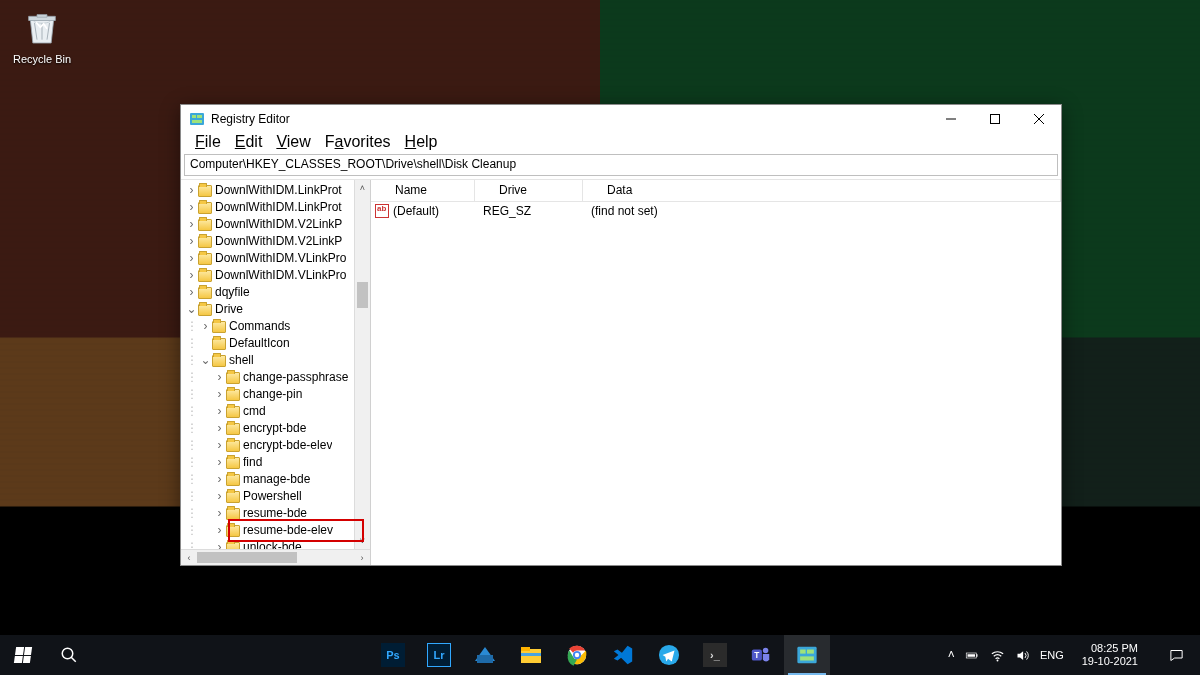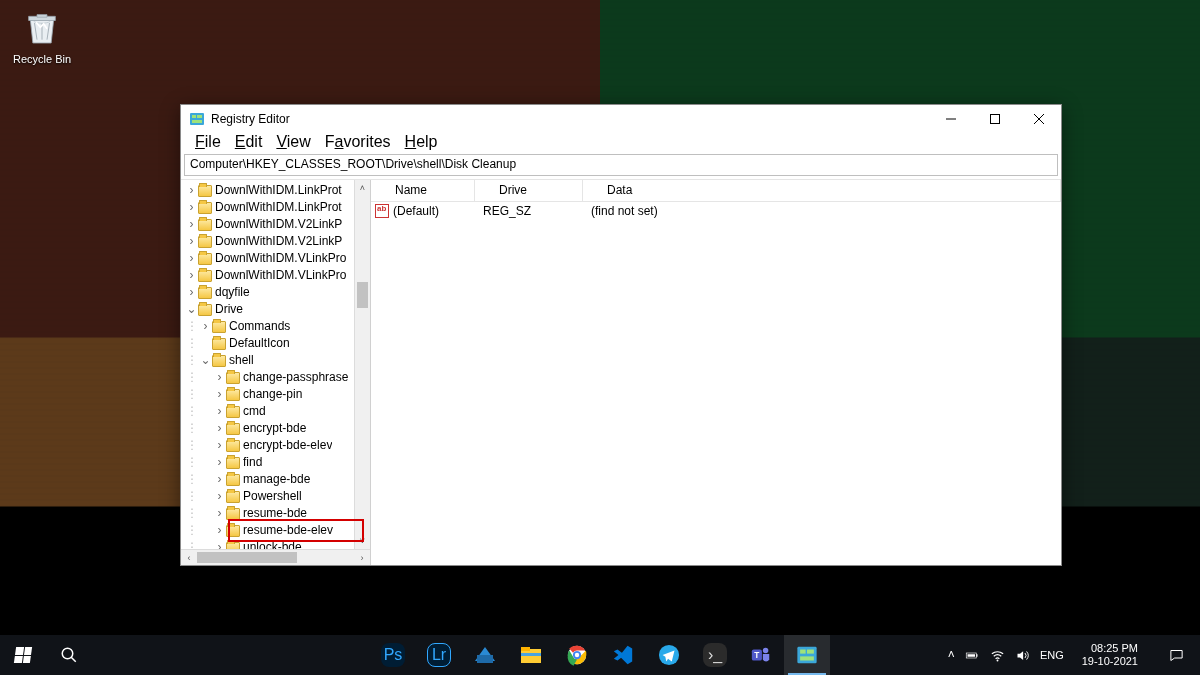--- a/index.html
+++ b/index.html
@@ -84,21 +84,21 @@
 .tb-app.active{ background:rgba(255,255,255,.10); }
 .tb-app.active::after{ content:""; position:absolute; bottom:0; left:4px; right:4px; height:2px; background:#76b9ed; }
 .tray{ margin-left:auto; display:flex; align-items:center; gap:10px; padding-right:4px; font-size:11px; }
 .tray .clock{ text-align:right; line-height:13px; padding:0 8px; }
 .tray svg{ width:15px; height:15px; }
 .notif{ width:40px; height:40px; display:flex; align-items:center; justify-content:center; }
 
 .winlogo{ width:16px; height:16px; display:grid; grid-template:1fr 1fr/1fr 1fr; gap:1px; transform:skewX(-8deg);}
 .winlogo span{ background:#fff; }
 
-.app-ico{ width:24px; height:24px; display:flex; align-items:center; justify-content:center; border-radius:8px; font-size:16px; font-weight:normal; }
+.app-ico{ width:24px; height:24px; display:flex; align-items:center; justify-content:center; border-radius:0; font-size:11px; font-weight:bold; }
 </style>
 </head>
 <body>
 
 <div class="desktop"></div>
 
 <div class="recycle">
   <svg viewBox="0 0 48 48">
     <path d="M10 14h28l-3 28H13z" fill="#e9eef2" stroke="#9aa5ad"></path>
     <path d="M8 10h32v5H8z" fill="#cfd8de" stroke="#9aa5ad"></path>

